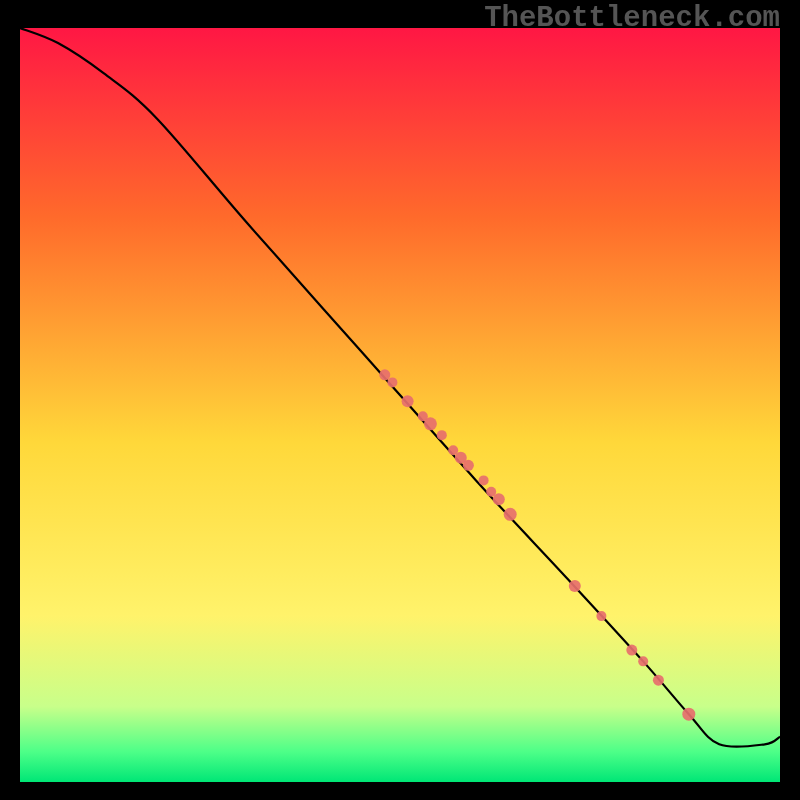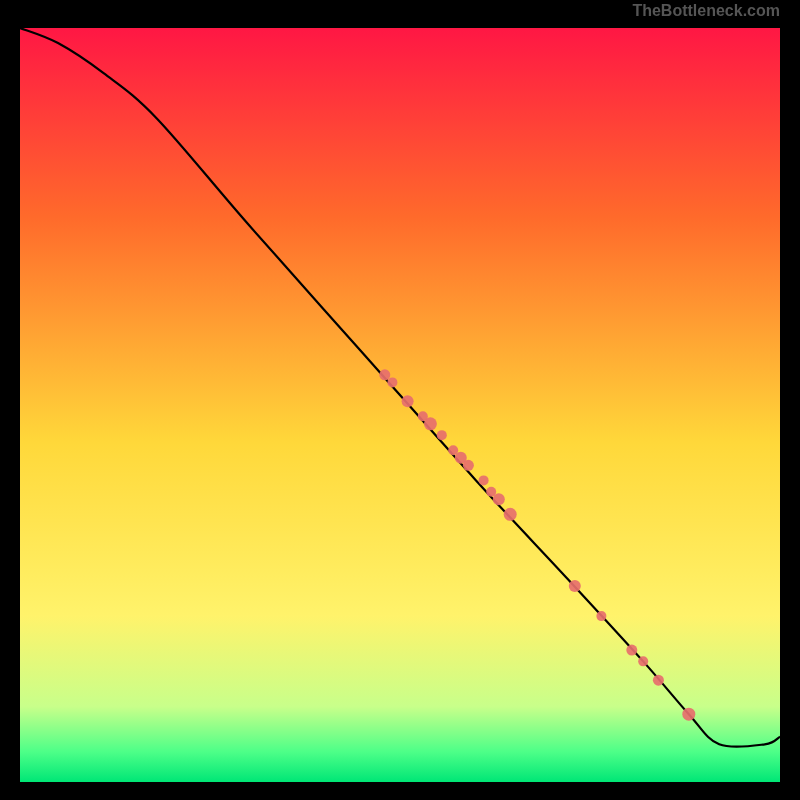--- a/index.html
+++ b/index.html
@@ -9,23 +9,24 @@
     background: #000;
     position: relative;
     font-family: Arial, Helvetica, sans-serif;
     overflow: hidden;
   }
   .attribution {
     position: absolute;
     top: 2px;
     right: 20px;
     color: #555;
-    font-size: 16px;
+    font-size: 29px;
     font-weight: bold;
     z-index: 10;
+    font-family: Liberation Mono, monospace;
   }
   .plot-frame {
     position: absolute;
     left: 20px;
     top: 28px;
     width: 760px;
     height: 754px;
     background: #000;
   }
   svg.chart {

